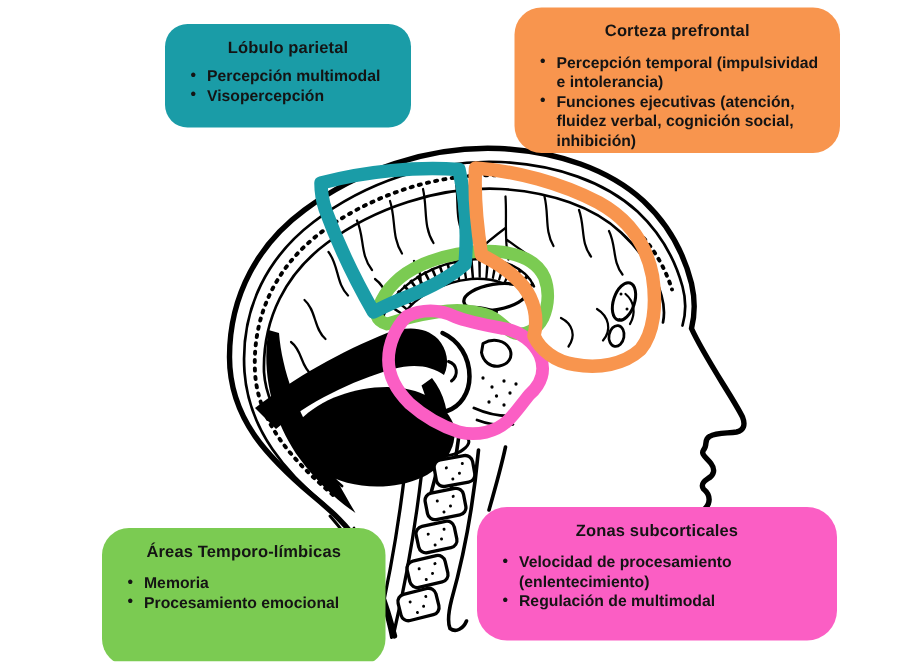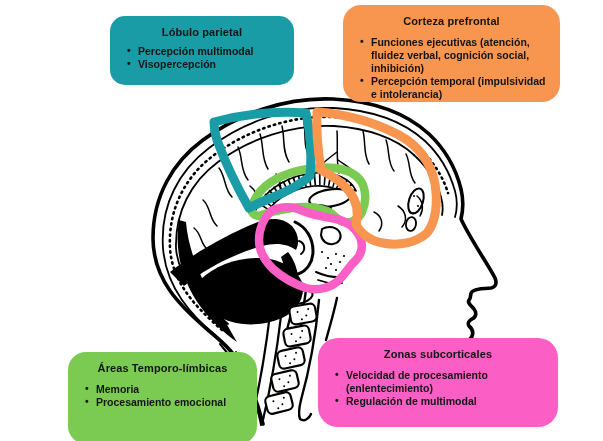--- a/index.html
+++ b/index.html
@@ -12,21 +12,21 @@
     position:absolute;box-sizing:border-box;border-radius:18px;
     padding:8px 12px 6px;color:#141414;
   }
   .callout .title{
     font-weight:bold;font-size:11px;text-align:center;margin:2px 0 9px;
     letter-spacing:.1px;
   }
   .callout ul{margin:0;padding:0 0 0 5px;list-style:none;font-size:10.5px;font-weight:bold;line-height:1.24;}
   .callout li{position:relative;padding-left:11px;margin:0;}
   .callout li::before{content:"\2022";position:absolute;left:0;top:-1px;}
-  #box-parietal{left:110px;top:16px;width:184px;height:69px;border-radius:15px;}
+  #box-parietal{left:110px;top:16px;width:164px;height:69px;border-radius:15px;}
   #box-parietal .title{margin-bottom:7px;}
   #box-parietal li{white-space:nowrap;}
   #box-prefrontal{left:343px;top:5px;width:217px;height:97px;}
   #box-temporolimbic{left:68px;top:352px;width:189px;height:92px;}
   #box-temporolimbic li{white-space:nowrap;}
   #box-subcortical{left:318px;top:338px;width:240px;height:89px;border-radius:20px;}
   .ink{stroke:#000;fill:none;stroke-linecap:round;stroke-linejoin:round;}
   .blk{fill:#000;stroke:none;}
   .region{fill:none;stroke-linecap:round;stroke-linejoin:round;}
 </style>
@@ -214,22 +214,22 @@
     <div class="title">Lóbulo parietal</div>
     <ul>
       <li>Percepción multimodal</li>
       <li>Visopercepción</li>
     </ul>
   </div>
 
   <div class="callout" id="box-prefrontal" style="background: rgb(248, 149, 78);">
     <div class="title">Corteza prefrontal</div>
     <ul>
+      <li>Percepción temporal (impulsividad e intolerancia)</li>
       <li>Funciones ejecutivas (atención, fluidez verbal, cognición social, inhibición)</li>
-      <li>Percepción temporal (impulsividad e intolerancia)</li>
     </ul>
   </div>
 
   <div class="callout" id="box-temporolimbic" style="background: rgb(123, 203, 82);">
     <div class="title">Áreas Temporo-límbicas</div>
     <ul>
       <li>Memoria</li>
       <li>Procesamiento emocional</li>
     </ul>
   </div>

